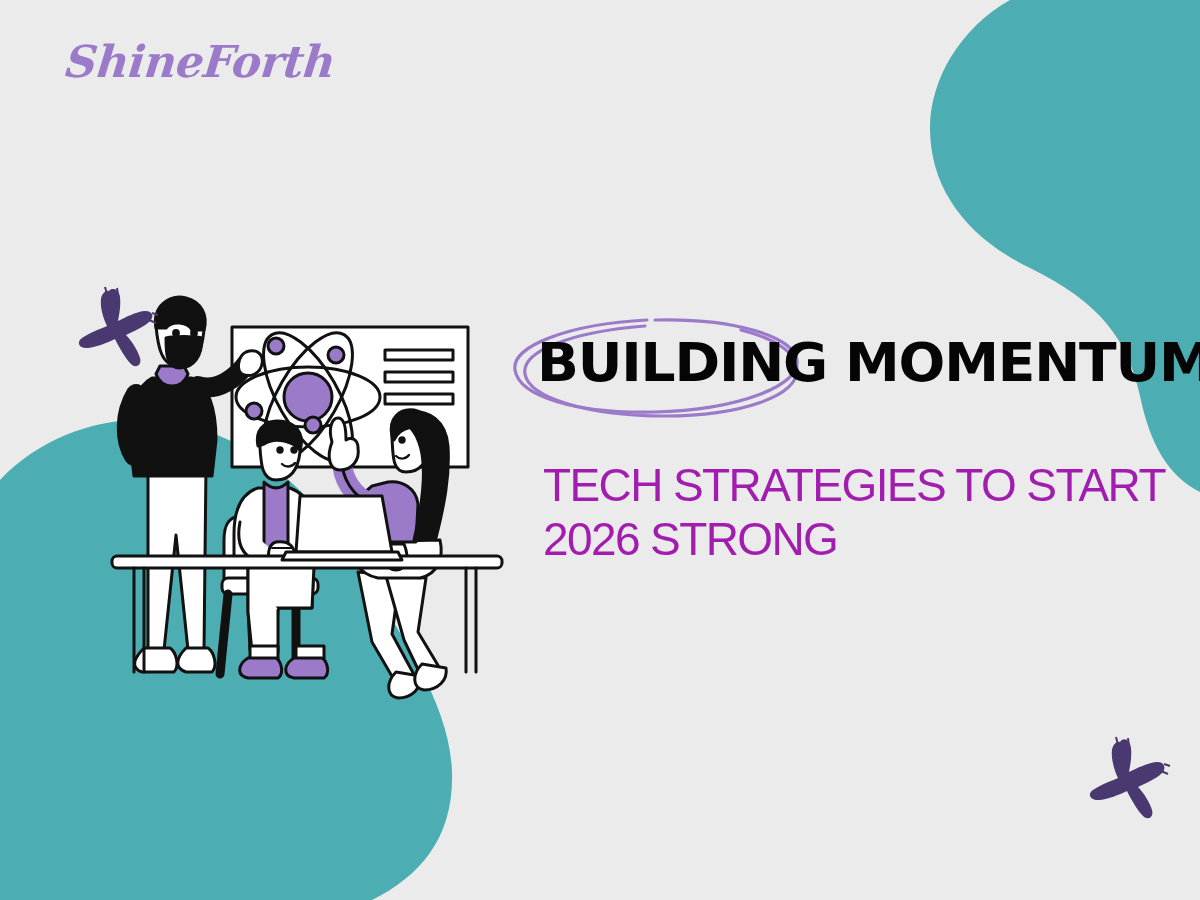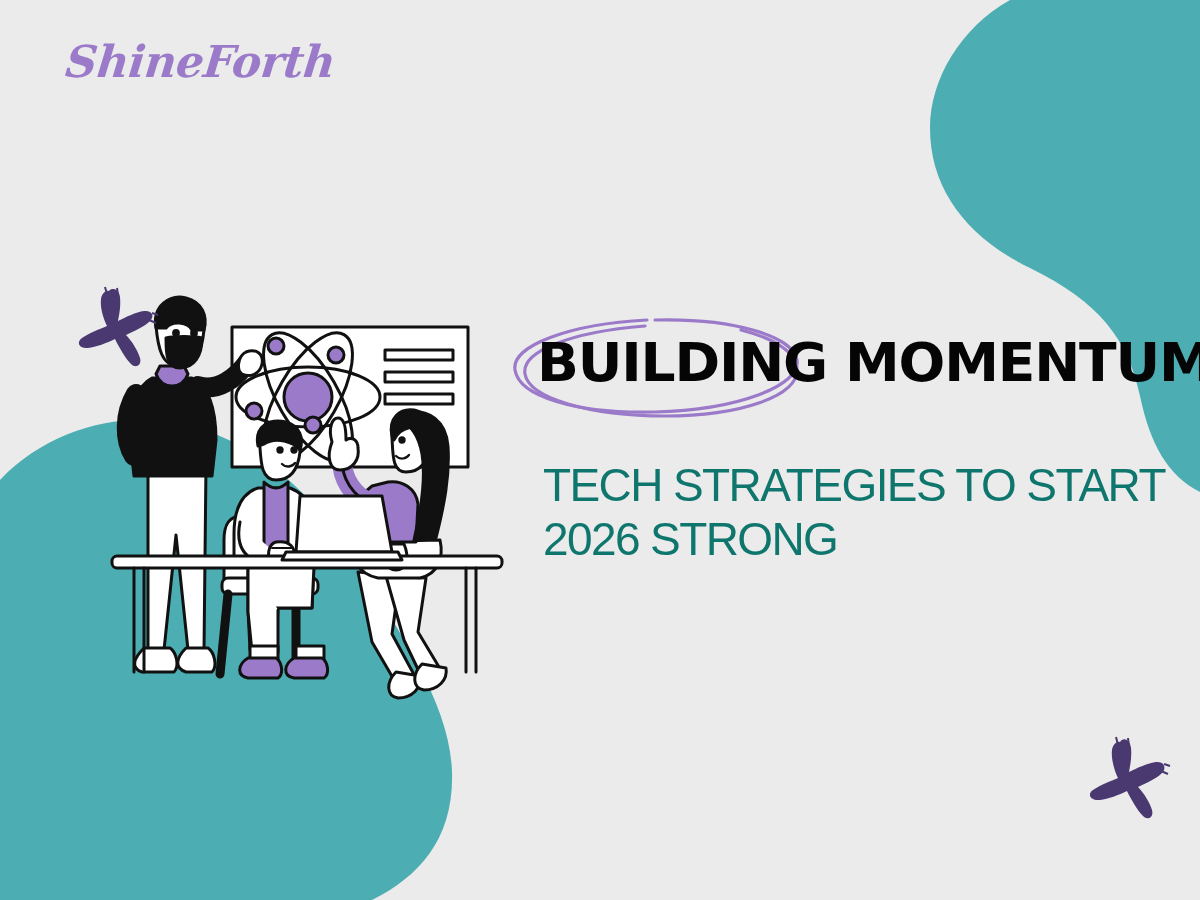--- a/index.html
+++ b/index.html
@@ -77,21 +77,21 @@
   #subtitle {
     position: absolute;
     left: 10px;
     top: 140px;
     margin: 0;
     font-family: "Liberation Sans", sans-serif;
     font-weight: 400;
     font-size: 46px;
     line-height: 54px;
     letter-spacing: -1.6px;
-    color: #0f766e;
+    color: #a21caf;
     width: 640px;
   }
 
   
   #illustration {
     position: absolute;
     left: 100px;
     top: 290px;
     width: 420px;
     height: 420px;

